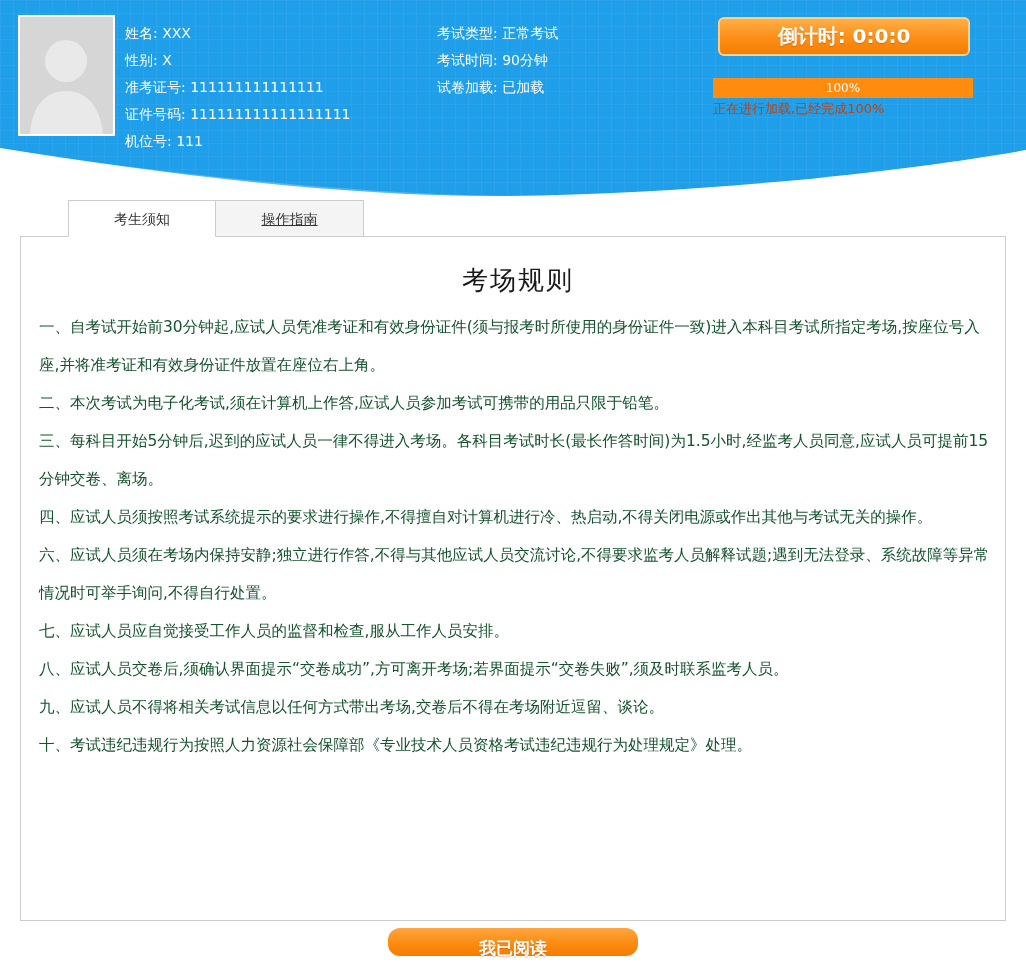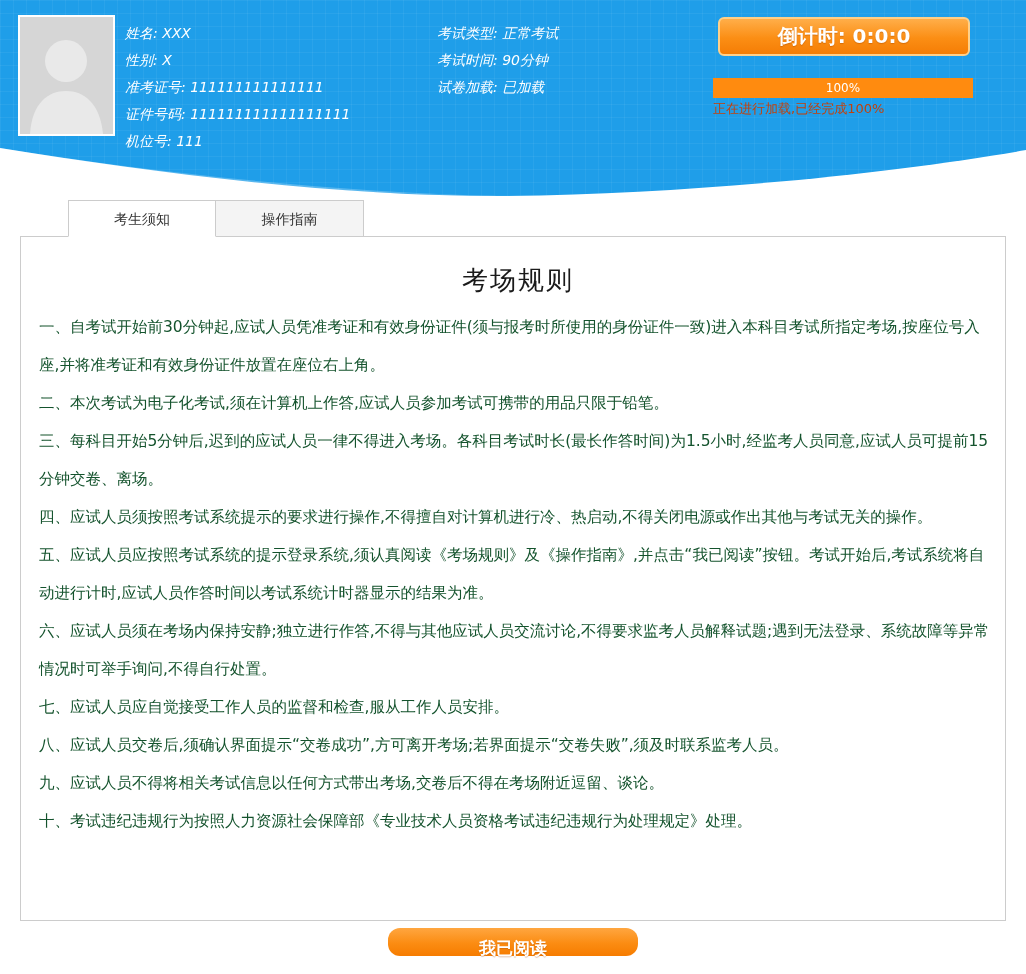--- a/index.html
+++ b/index.html
@@ -17,21 +17,21 @@
 
   .photo {
     position: absolute; left: 18px; top: 15px;
     width: 97px; height: 121px;
     background: #d6d6d6; border: 2px solid #ffffff;
     overflow: hidden;
   }
   .photo svg { display: block; }
 
   .info-col { position: absolute; top: 20px; color: #ffffff; font-size: 14px; }
-  .info-col .row { height: 27px; line-height: 27px; white-space: nowrap; font-style: italic; }
+  .info-col .row { height: 27px; line-height: 27px; white-space: nowrap; }
   .col1 { left: 125px; }
   .col2 { left: 437px; }
 
   .countdown {
     position: absolute; left: 718px; top: 17px;
     width: 252px; height: 39px;
     border: 2px solid #ffd089; border-radius: 6px;
     background: linear-gradient(to bottom, #ffae49 0%, #fb8e14 55%, #f57d05 100%);
     color: #ffffff; font-size: 20px; font-weight: bold;
     text-align: center; line-height: 35px;
@@ -51,21 +51,21 @@
 
   
   .main { margin: 0 20px; }
   .tab-row { display: flex; height: 37px; padding-left: 48px; }
   .tab {
     width: 148px; height: 37px; line-height: 36px;
     text-align: center; font-size: 14px; color: #333;
     background: #f4f4f4; border: 1px solid #cccccc;
     cursor: pointer; position: relative;
   }
-  .tab + .tab { border-left: none; }
+  .tab + .tab { border-left: none; text-decoration: underline; }
   .tab.active {
     background: #ffffff; border-bottom: 1px solid #ffffff;
     margin-bottom: -1px; z-index: 2;
   }
 
   .content-box {
     border: 1px solid #cccccc; background: #ffffff;
     height: 685px; margin-top: -1px;
     padding: 8px 8px 0 18px; position: relative; z-index: 1;
   }
@@ -146,21 +146,20 @@
     </div>
   </div>
 
   <div class="content-box">
     <div class="notice-title">考场规则</div>
     <div class="rules">
       <p>一、自考试开始前30分钟起,应试人员凭准考证和有效身份证件(须与报考时所使用的身份证件一致)进入本科目考试所指定考场,按座位号入座,并将准考证和有效身份证件放置在座位右上角。</p>
       <p>二、本次考试为电子化考试,须在计算机上作答,应试人员参加考试可携带的用品只限于铅笔。</p>
       <p>三、每科目开始5分钟后,迟到的应试人员一律不得进入考场。各科目考试时长(最长作答时间)为1.5小时,经监考人员同意,应试人员可提前15分钟交卷、离场。</p>
       <p>四、应试人员须按照考试系统提示的要求进行操作,不得擅自对计算机进行冷、热启动,不得关闭电源或作出其他与考试无关的操作。</p>
-      <p>五、应试人员应按照考试系统的提示登录系统,须认真阅读《考场规则》及《操作指南》,并点击“我已阅读”按钮。考试开始后,考试系统将自动进行计时,应试人员作答时间以考试系统计时器显示的结果为准。</p>
       <p>六、应试人员须在考场内保持安静;独立进行作答,不得与其他应试人员交流讨论,不得要求监考人员解释试题;遇到无法登录、系统故障等异常情况时可举手询问,不得自行处置。</p>
       <p>七、应试人员应自觉接受工作人员的监督和检查,服从工作人员安排。</p>
       <p>八、应试人员交卷后,须确认界面提示“交卷成功”,方可离开考场;若界面提示“交卷失败”,须及时联系监考人员。</p>
       <p>九、应试人员不得将相关考试信息以任何方式带出考场,交卷后不得在考场附近逗留、谈论。</p>
       <p>十、考试违纪违规行为按照人力资源社会保障部《专业技术人员资格考试违纪违规行为处理规定》处理。</p>
     </div>
   </div>
 
   <div class="footer">
     <button class="confirm-btn">我已阅读</button>

